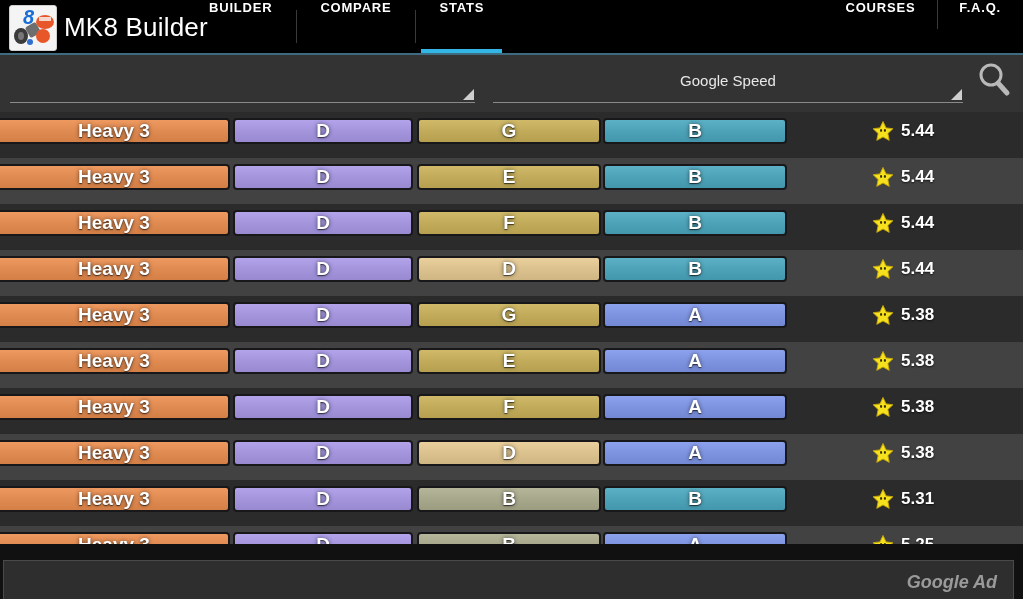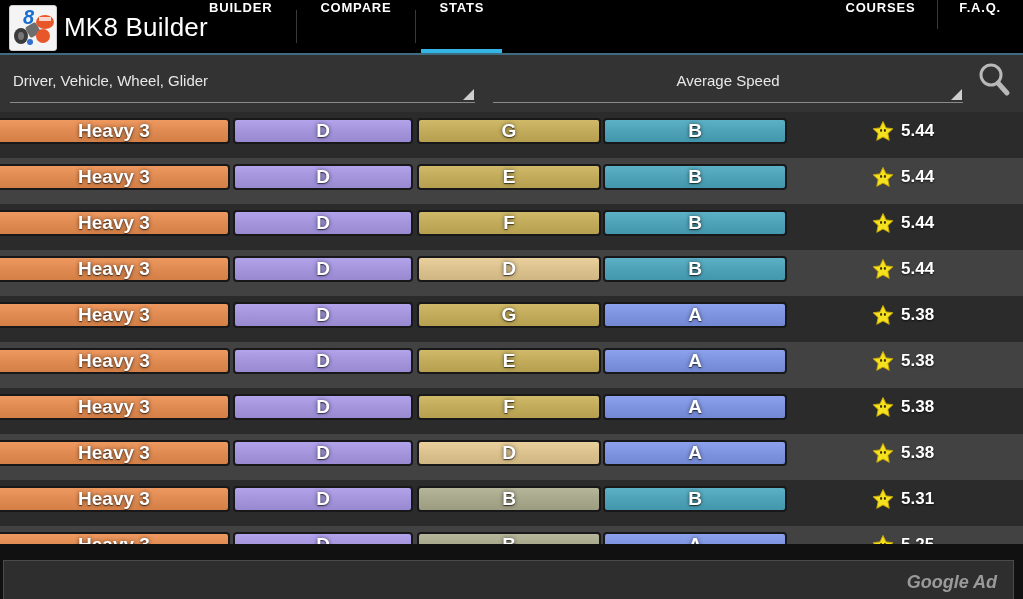--- a/index.html
+++ b/index.html
@@ -154,25 +154,24 @@
         <span>COURSES</span>
       </div>
       <div class="tab">
         <span>F.A.Q.</span>
       </div>
     </div>
   </div>
 
   <div class="colhead">
     <div class="dd dd-left">
-      <div class="dd-label">Driver, Vehicle, Wheel, Glider</div>
       <div class="dd-caret"></div>
     </div>
     <div class="dd dd-right">
-      <div class="dd-label">Average Speed</div>
+      <div class="dd-label">Google Speed</div>
       <div class="dd-caret"></div>
     </div>
   </div>
   <div class="search-btn">
     <svg width="42" height="42" viewBox="0 0 42 42">
       <circle cx="18" cy="17" r="10" fill="none" stroke="#b9b9b9" stroke-width="3"></circle>
       <line x1="25" y1="25" x2="34" y2="35" stroke="#b9b9b9" stroke-width="5" stroke-linecap="round"></line>
     </svg>
   </div>
 

